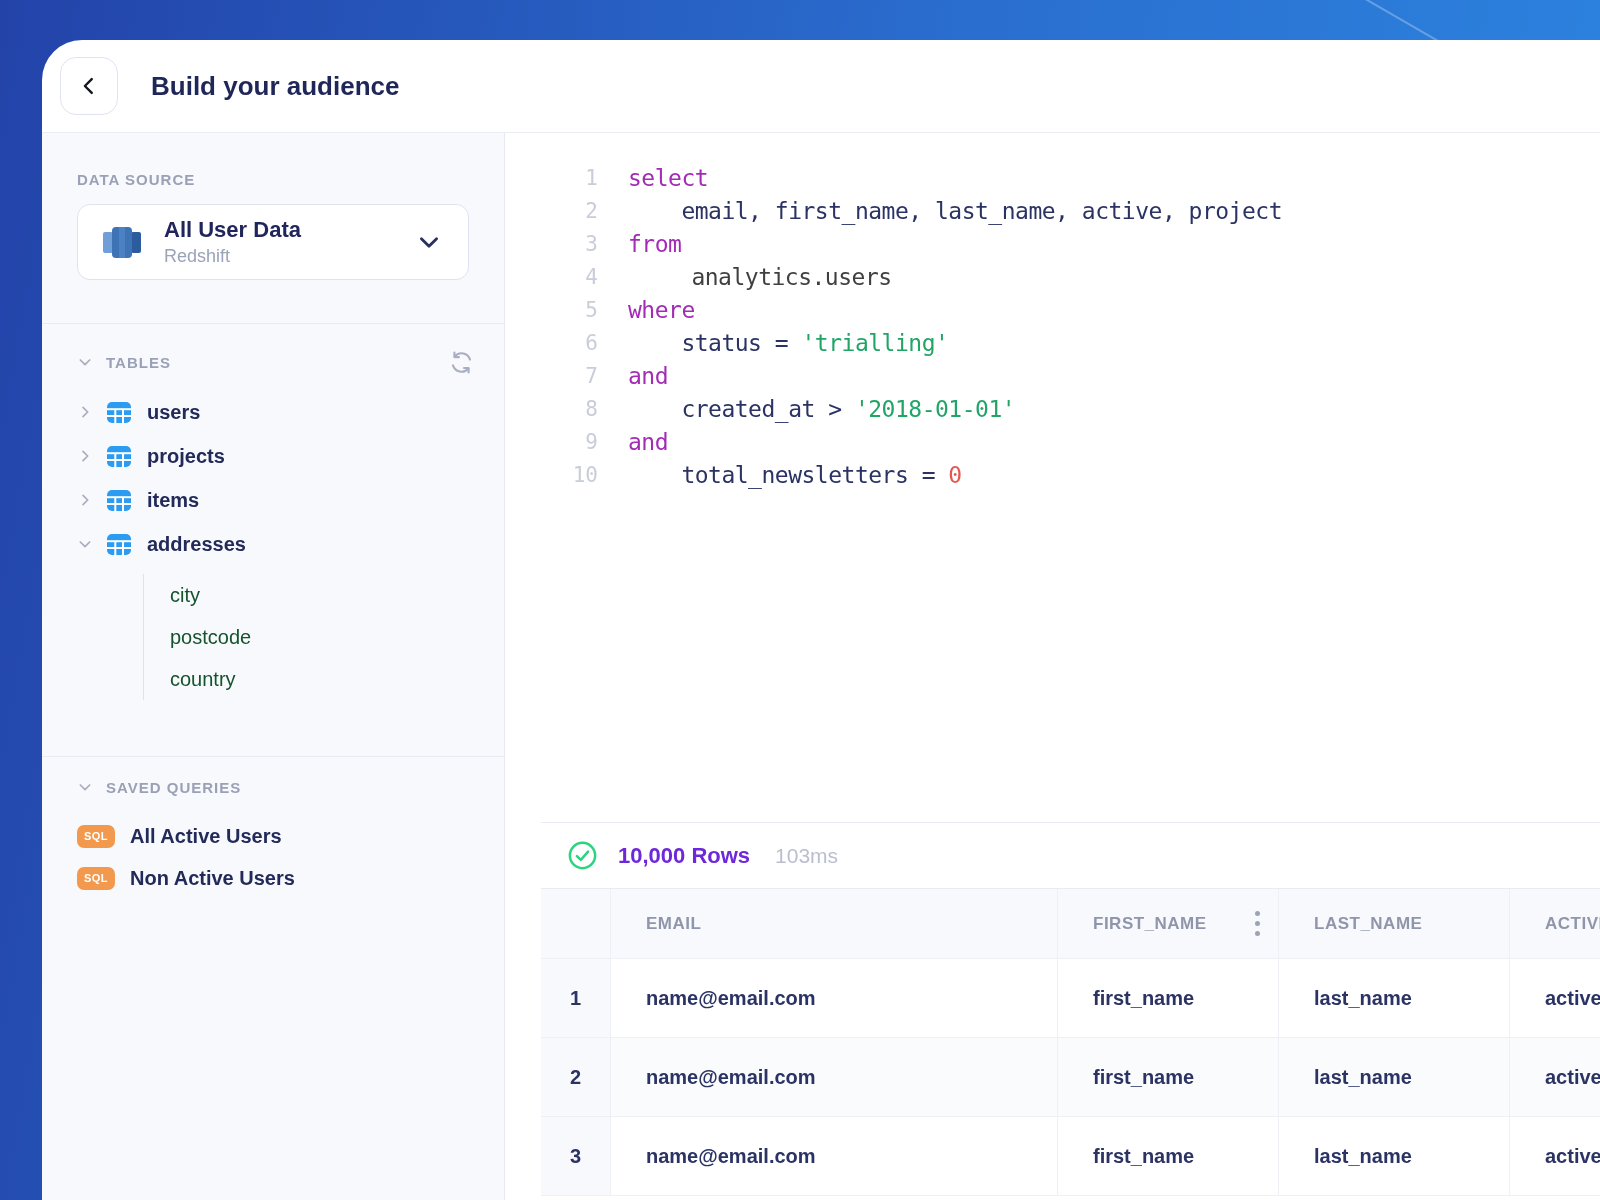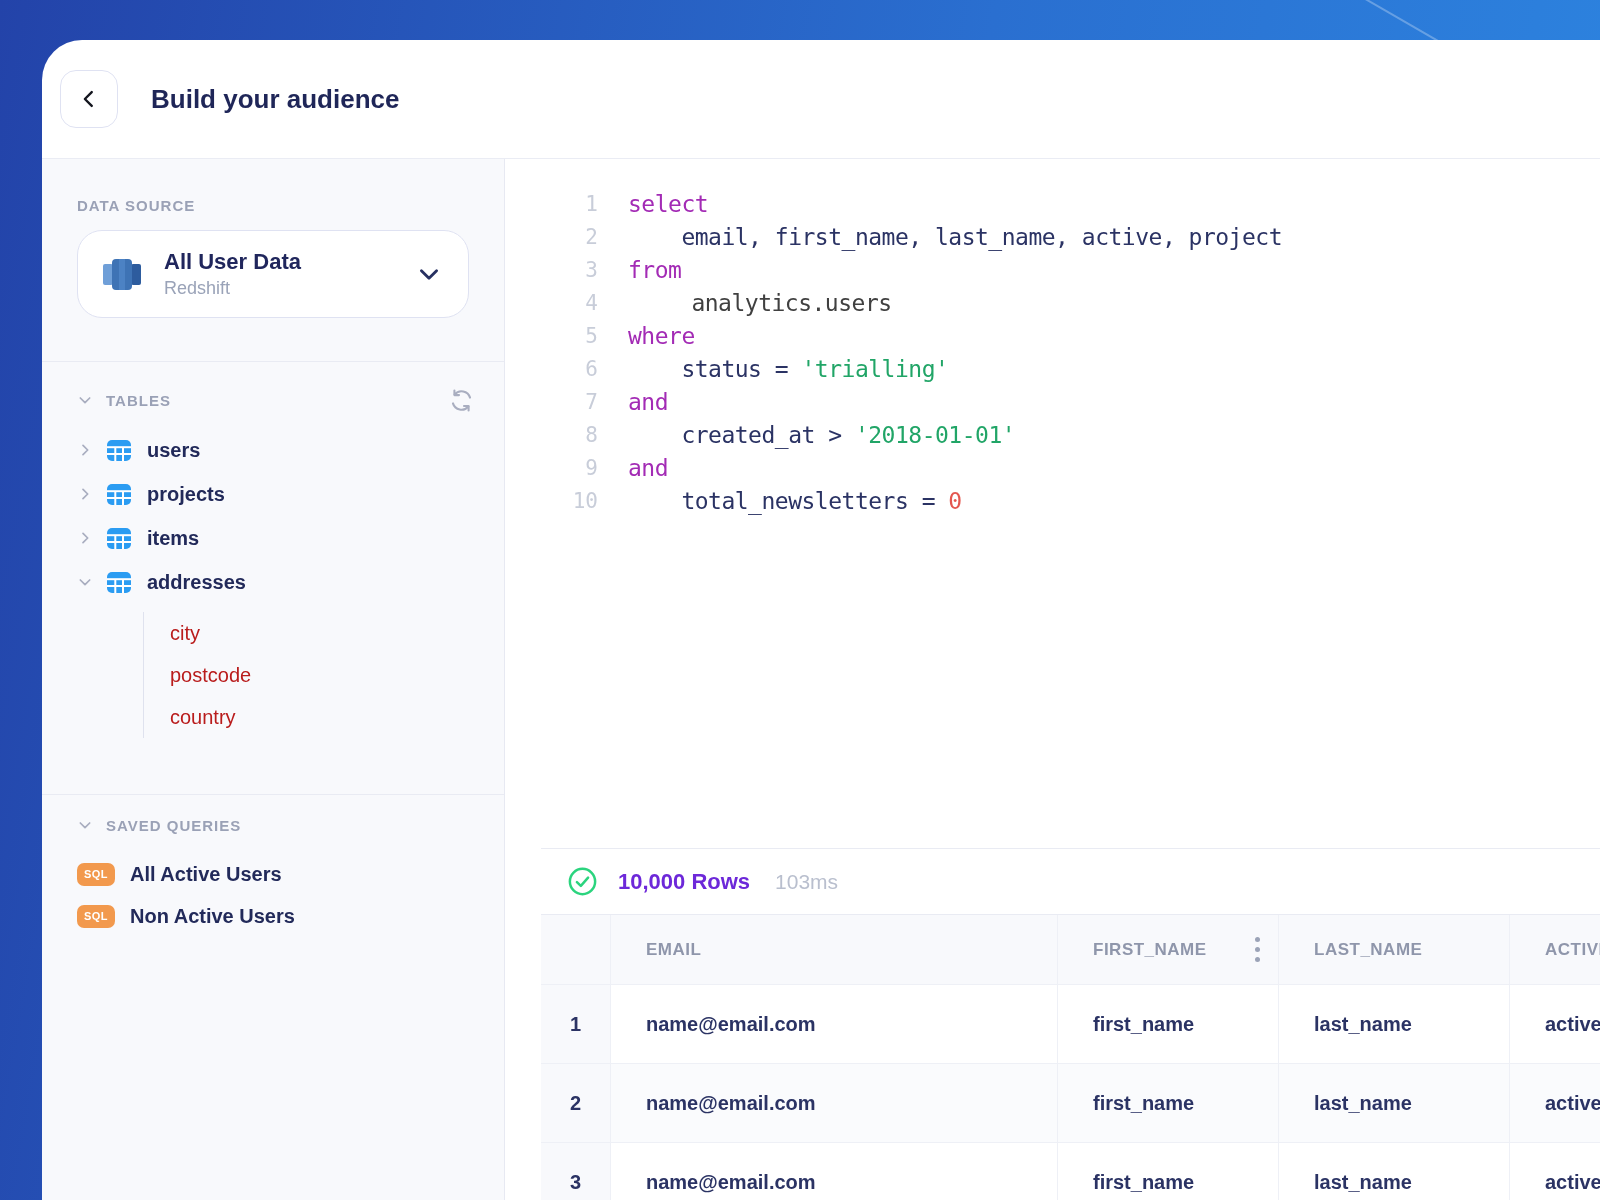--- a/index.html
+++ b/index.html
@@ -10,53 +10,53 @@
     position:relative; color:#20265c;
   }
   .bg-streak { position:absolute; top:18px; right:-60px; width:520px; height:2px;
     background:rgba(255,255,255,.28); transform:rotate(30deg); }
 
   .card { position:absolute; left:42px; top:40px; right:0; bottom:0;
     background:#fff; border-top-left-radius:40px; overflow:hidden;
     display:flex; flex-direction:column; }
 
   
-  .app-header { height:119px; display:flex; align-items:center; padding-left:18px;
+  .app-header { height:93px; display:flex; align-items:center; padding-left:18px;
     border-bottom:1px solid #eaecf4; flex:none; }
   .back-btn { width:58px; height:58px; border:1.5px solid #dfe2f2; border-radius:16px;
     background:#fff; display:flex; align-items:center; justify-content:center; cursor:pointer; }
   .page-title { font-size:26px; font-weight:700; margin-left:33px; color:#1f2658; }
 
   .app-body { flex:1; display:flex; min-height:0;gap:36px; }
 
   
   .sidebar { width:463px; flex:none; background:#f8f9fc; border-right:1px solid #e7e9f2;
     display:flex; flex-direction:column; }
   .section-label { font-size:15px; font-weight:700; letter-spacing:1px; color:#9aa1b6; }
   .ds-section { padding:38px 35px 0; }
-  .ds-card { margin-top:16px; height:88px; background:#fff; border:1.5px solid #dfe2f2;
-    border-radius:25px; display:flex; align-items:center; padding:0 26px 0 22px; cursor:pointer; }
+  .ds-card { margin-top:16px; height:76px; background:#fff; border:1.5px solid #dfe2f2;
+    border-radius:13px; display:flex; align-items:center; padding:0 26px 0 22px; cursor:pointer; }
   .ds-text { margin-left:20px; }
   .ds-name { font-size:22px; font-weight:700; color:#20265c; }
   .ds-type { font-size:18px; color:#9aa3b8; margin-top:3px; }
   .ds-chevron { margin-left:auto; }
   .h-divider { height:1px; background:#e9ebf3; flex:none; }
   .ds-divider { margin-top:43px; }
 
   .tables-section { height:432px; flex:none; padding:24px 30px 0 35px; }
   .section-head { display:flex; align-items:center; height:28px; }
   .section-head .section-label { margin-left:13px; }
   .refresh-btn { margin-left:auto; cursor:pointer; display:flex; }
   .tree { margin-top:14px; }
   .tree-item { height:44px; display:flex; align-items:center; cursor:pointer; }
   .tree-item .chev { width:16px; display:flex; justify-content:center; }
   .tree-item .tbl-ico { margin-left:13px; display:flex; }
   .tree-item .tree-label { margin-left:15px; font-size:20px; font-weight:600; color:#222a5a; }
   .tree-children { margin:8px 0 0 66px; border-left:1.5px solid #dfe2ee; padding-left:26px; }
-  .tree-child { height:42px; display:flex; align-items:center; font-size:20px; color:#b91c1c; cursor:pointer; }
+  .tree-child { height:42px; display:flex; align-items:center; font-size:20px; color:#14532d; cursor:pointer; }
 
   .saved-section { padding:16px 30px 0 35px; }
   .saved-list { margin-top:14px; }
   .saved-item { height:42px; display:flex; align-items:center; cursor:pointer; }
   .sql-badge { width:38px; height:23px; border-radius:7px; background:#f2994d; color:#fff;
     font-size:11px; font-weight:700; display:flex; align-items:center; justify-content:center;
     letter-spacing:.5px; }
   .saved-label { margin-left:15px; font-size:20px; font-weight:600; color:#222a5a; }
 
   

